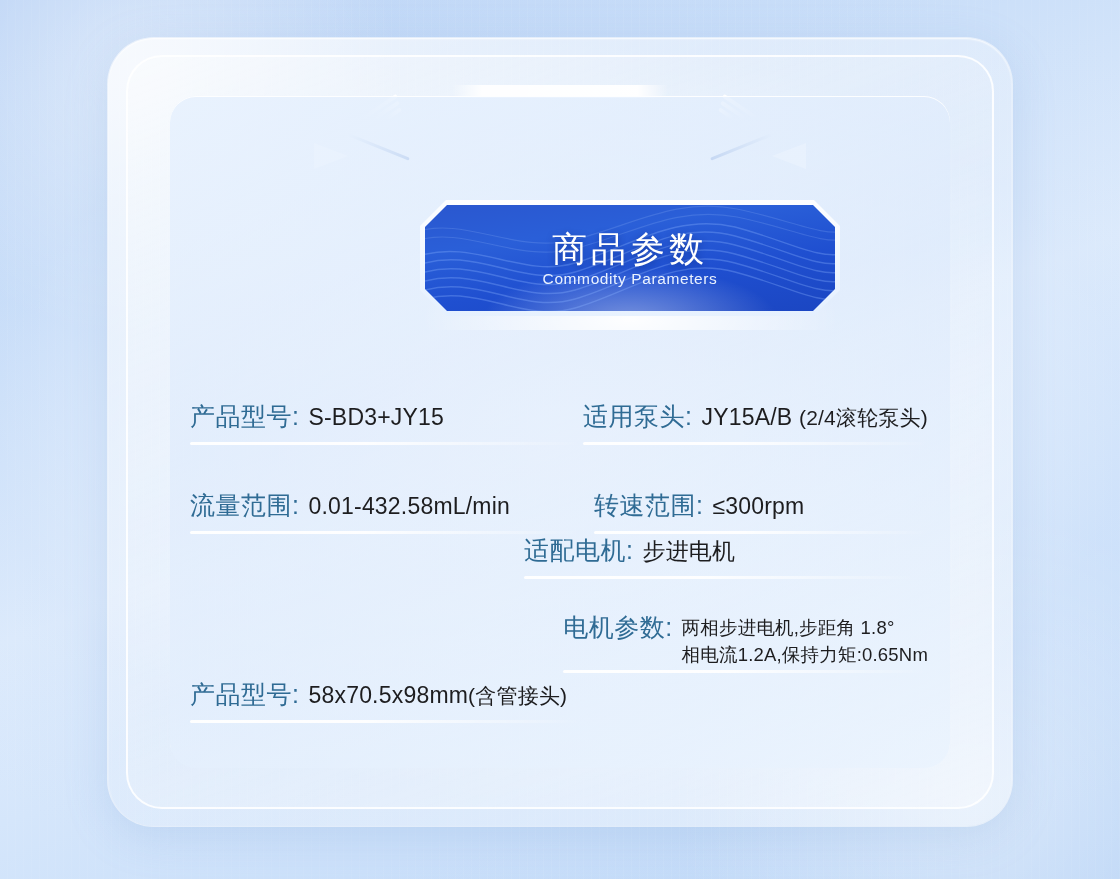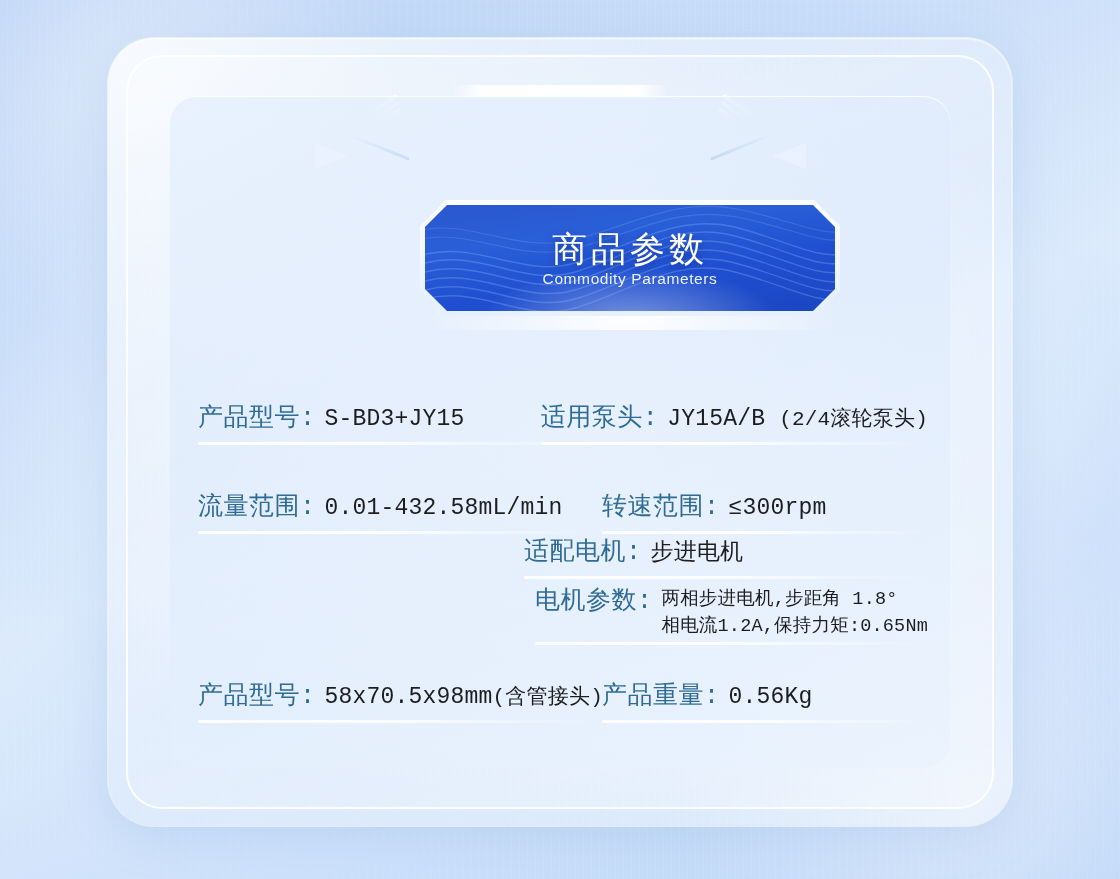--- a/index.html
+++ b/index.html
@@ -162,38 +162,38 @@
   .banner-en {
     color: #eaf2ff;
     font-size: 15.5px;
     letter-spacing: .6px;
     line-height: 1.1;
   }
 
   
   .specs {
     position: absolute;
-    left: 28px; top: 260px; right: 22px; font-family: Liberation Mono, monospace;
+    left: 20px; top: 260px; right: 22px;
   }
   .spec-row {
     display: flex;
     align-items: flex-end;
     position: relative;
     height: 89px;
   }
   .spec-row.tall { height: 100px; flex-direction: column; }
 
   .cell {
     display: flex;
     align-items: baseline;
     position: relative;
     padding-bottom: 12px;
   }
   .cell.left  { width: 404px; justify-content: flex-start; }
-  .cell.right { flex: 1; justify-content: flex-start; }
+  .cell.right { flex: 1; justify-content: flex-start; margin-top: 28px; }
 
   .cell.left .inner, .cell.right .inner {
     display: flex;
     align-items: baseline;
   }
 
   .label {
     color: #2f6b94;
     font-size: 25px;
     font-weight: 500;
@@ -346,27 +346,20 @@
         </div>
 
         <div class="spec-row">
           <div class="cell left">
             <div class="inner">
               <span class="label">产品型号:</span>
               <span class="value"><span>58x70.5x98mm</span><span class="small">(含管接头)</span></span>
             </div>
             <div class="divider"></div>
           </div>
-          <div class="cell right">
-            <div class="inner">
-              <span class="label">产品重量:</span>
-              <span class="value"><span>0.56Kg</span><span class="small"></span></span>
-            </div>
-            <div class="divider"></div>
-          </div>
         </div>
 
         <div class="spec-row">
           <div class="cell left">
             <div class="inner">
               <span class="label">工作环境:</span>
 
             </div>
 
           </div>

